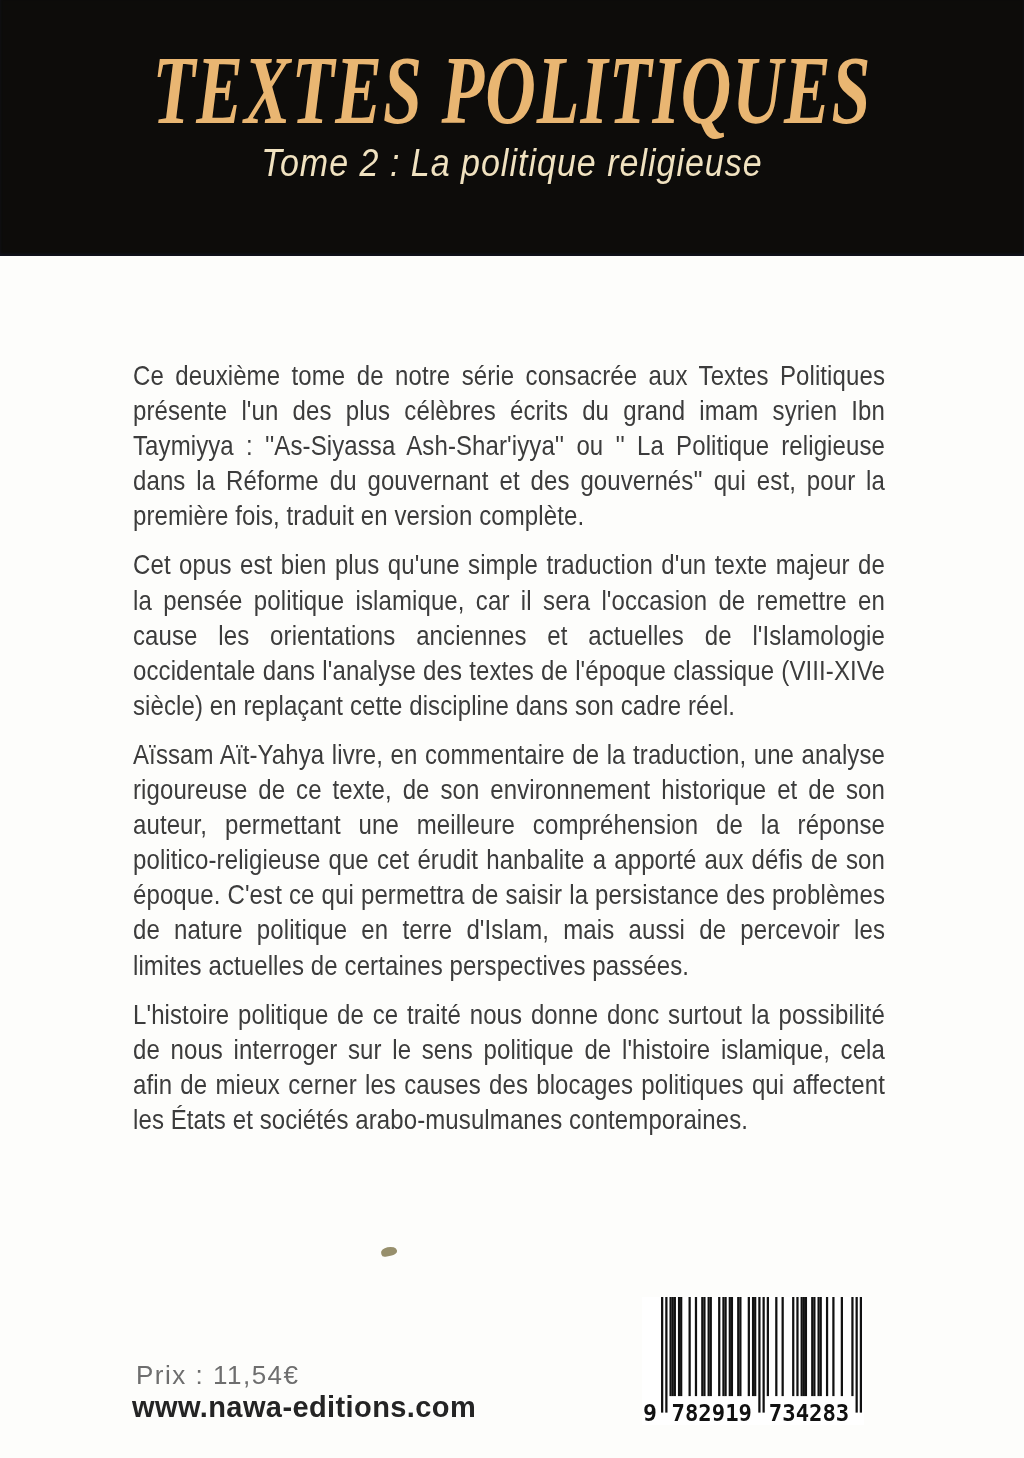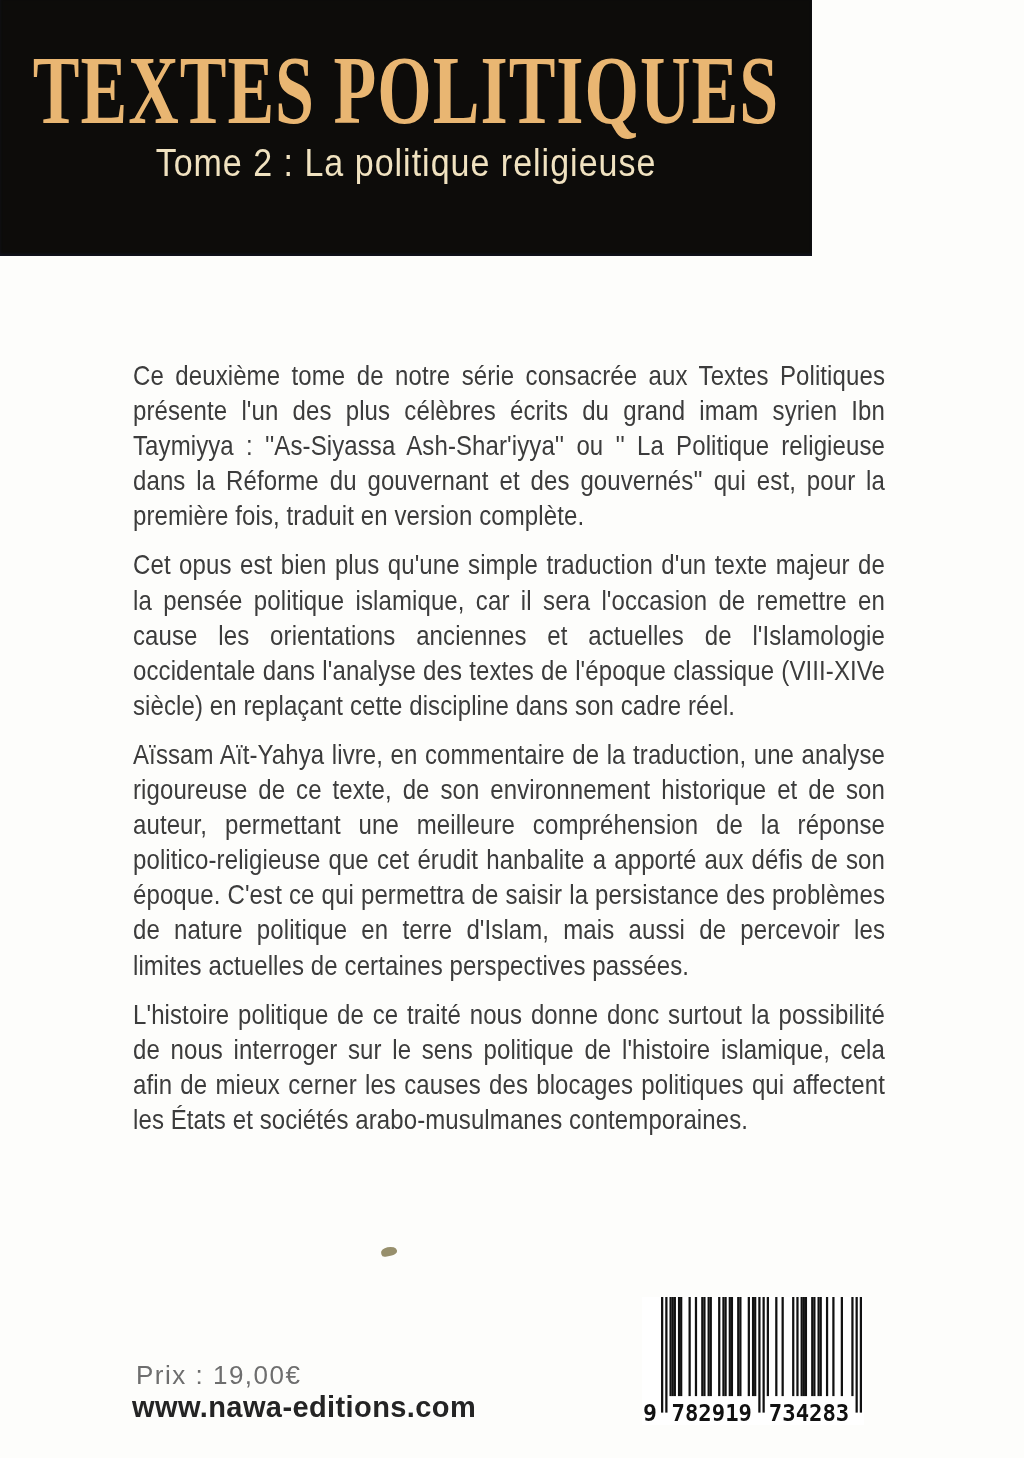--- a/index.html
+++ b/index.html
@@ -3,23 +3,24 @@
 <meta charset="utf-8">
 <style>
   html,body{margin:0;padding:0;background:#e8e8e8;}
   .page{
     position:relative;width:1024px;height:1458px;margin:0 auto;
     background:var(--paper,#fdfdfb);overflow:hidden;
     font-family:"Liberation Sans",sans-serif;
   }
   
   .header{
-    position:absolute;top:0;left:0;width:812px;height:256px;
+    position:absolute;top:0;left:0;width:1024px;height:256px;
     background:var(--header-bg,#0d0c0a);
     box-shadow:inset 0 -2px 3px rgba(20,25,45,.6);
+    font-style:italic;
   }
   .title{
     position:absolute;top:36px;left:0;width:100%;margin:0;
     text-align:center;
     font-family:"Liberation Serif",serif;
     font-weight:700;font-size:70px;letter-spacing:1px;
     color:var(--gold,#e9b672);
     transform:scaleY(1.38);transform-origin:top center;
     white-space:nowrap;
   }
@@ -142,17 +143,17 @@
           <rect x="94" y="0" width="1.06" height="56"></rect>
         </g>
         <g>
           <text x="-8.5" y="60">9</text>
           <text x="5" y="60" textLength="38" lengthAdjust="spacingAndGlyphs">782919</text>
           <text x="51" y="60" textLength="38" lengthAdjust="spacingAndGlyphs">734283</text>
         </g>
       </svg>
     </div>
 
-  <div class="price">Prix : 19,00€</div>
+  <div class="price">Prix : 11,54€</div>
 
   <div class="website">www.nawa-editions.com</div>
 
 </div>
 
 </body></html>

